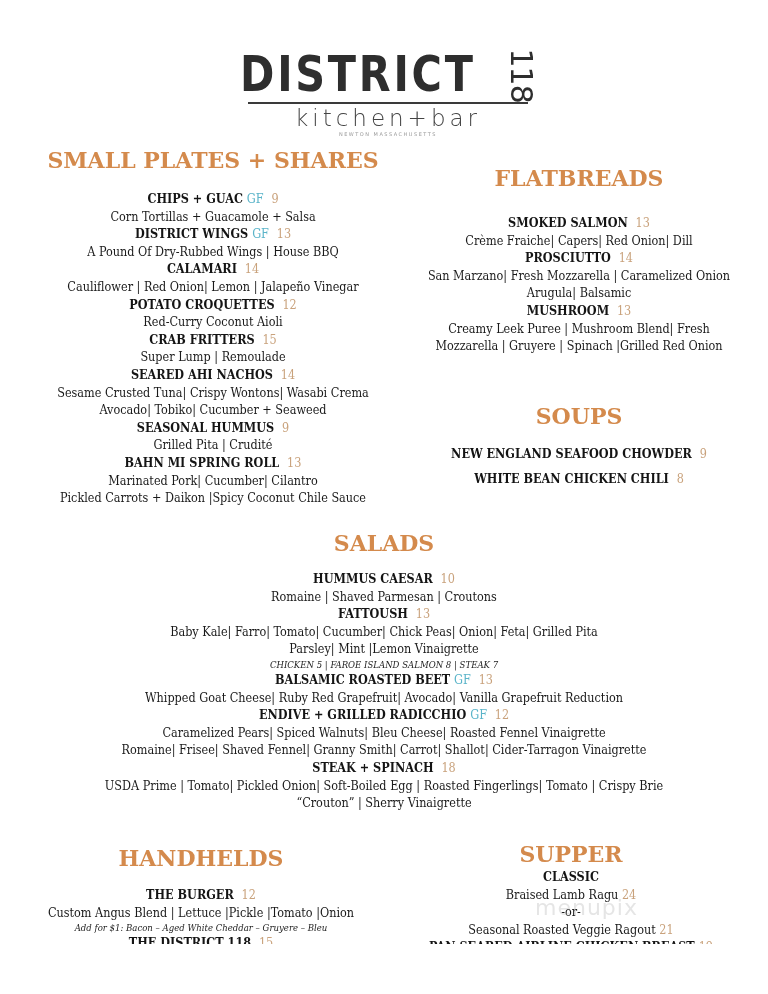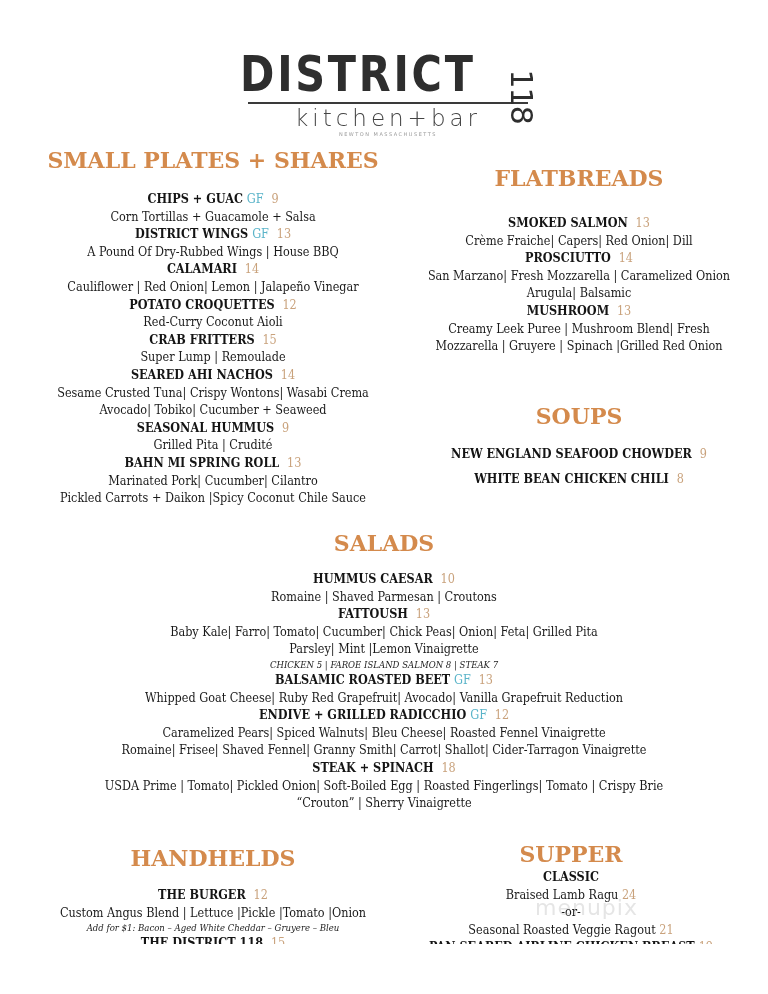--- a/index.html
+++ b/index.html
@@ -1,18 +1,18 @@
 <!DOCTYPE html>
 <html><head>
 <meta charset="utf-8">
 <style>
   html, body { margin: 0; padding: 0; background: #ffffff; }
   body { width: 768px; height: 994px; overflow: hidden; position: relative; font-family: "DejaVu Serif", "Liberation Serif", serif; color: #111; }
   .logo { position: absolute; left: 248px; top: 46px; width: 280px; text-align: center; }
-  .logo-main { display: flex; align-items: flex-end; justify-content: center; gap: 24px; }
+  .logo-main { display: flex; align-items: flex-start; justify-content: center; gap: 24px; }
   .logo-word { font-family: "DejaVu Sans Condensed", "DejaVu Sans", sans-serif; font-weight: bold; font-size: 50px; letter-spacing: 3px; color: #2e2e2e; line-height: 56px; transform: scaleX(0.92); transform-origin: left; }
   .logo-num { font-family: "DejaVu Sans", sans-serif; font-size: 30px; color: #2e2e2e; transform: rotate(90deg); display: inline-block; width: 30px; margin-left: -14px; letter-spacing: -1px; }
   .logo-rule { height: 2px; background: #3a3a3a; margin: 0 0 2px 0; }
   .logo-sub { font-family: "DejaVu Sans", sans-serif; font-weight: 300; font-size: 23px; letter-spacing: 4px; color: #444; line-height: 24px; }
   .logo-loc { font-family: "DejaVu Sans", sans-serif; font-size: 5px; letter-spacing: 1.5px; color: #999; line-height: 8px; }
 
   .section { position: absolute; text-align: center; }
   .sec-title { font-family: "DejaVu Serif", "Liberation Serif", serif; font-weight: bold; color: #d48a4c; font-size: 22px; line-height: 28px; transform: scaleY(1.05); }
   .item-name { font-weight: bold; font-size: 12.5px; line-height: 17.6px; color: #141414; font-family: "DejaVu Serif Condensed", "DejaVu Serif", serif; }
   .gf { color: #5ab4c9; font-weight: normal; }
@@ -132,21 +132,21 @@
         <div class="desc">Romaine| Frisee| Shaved Fennel| Granny Smith| Carrot| Shallot| Cider-Tarragon Vinaigrette</div>
       </div>
       <div>
         <div class="item-name"><span>STEAK + SPINACH</span>&nbsp; <span class="price">18</span></div>
         <div class="desc">USDA Prime | Tomato| Pickled Onion| Soft-Boiled Egg | Roasted Fingerlings| Tomato | Crispy Brie</div>
         <div class="desc">“Crouton” | Sherry Vinaigrette</div>
       </div>
     </div>
 </div>
 
-<div class="section" style="left:20px; top:844px; width:386px;">
+<div class="section" style="left:8px; top:844px; width:386px;">
   <div class="sec-title" style="margin-bottom:14px;">HANDHELDS</div>
   <div id="hh-items">
       <div>
         <div class="item-name"><span>THE BURGER</span>&nbsp; <span class="price">12</span></div>
         <div class="desc">Custom Angus Blend | Lettuce |Pickle |Tomato |Onion</div>
         <div class="addon">Add for $1:  Bacon – Aged White Cheddar – Gruyere – Bleu</div>
       </div>
       <div>
         <div class="item-name"><span>THE DISTRICT 118</span>&nbsp; <span class="price">15</span></div>
       </div>

